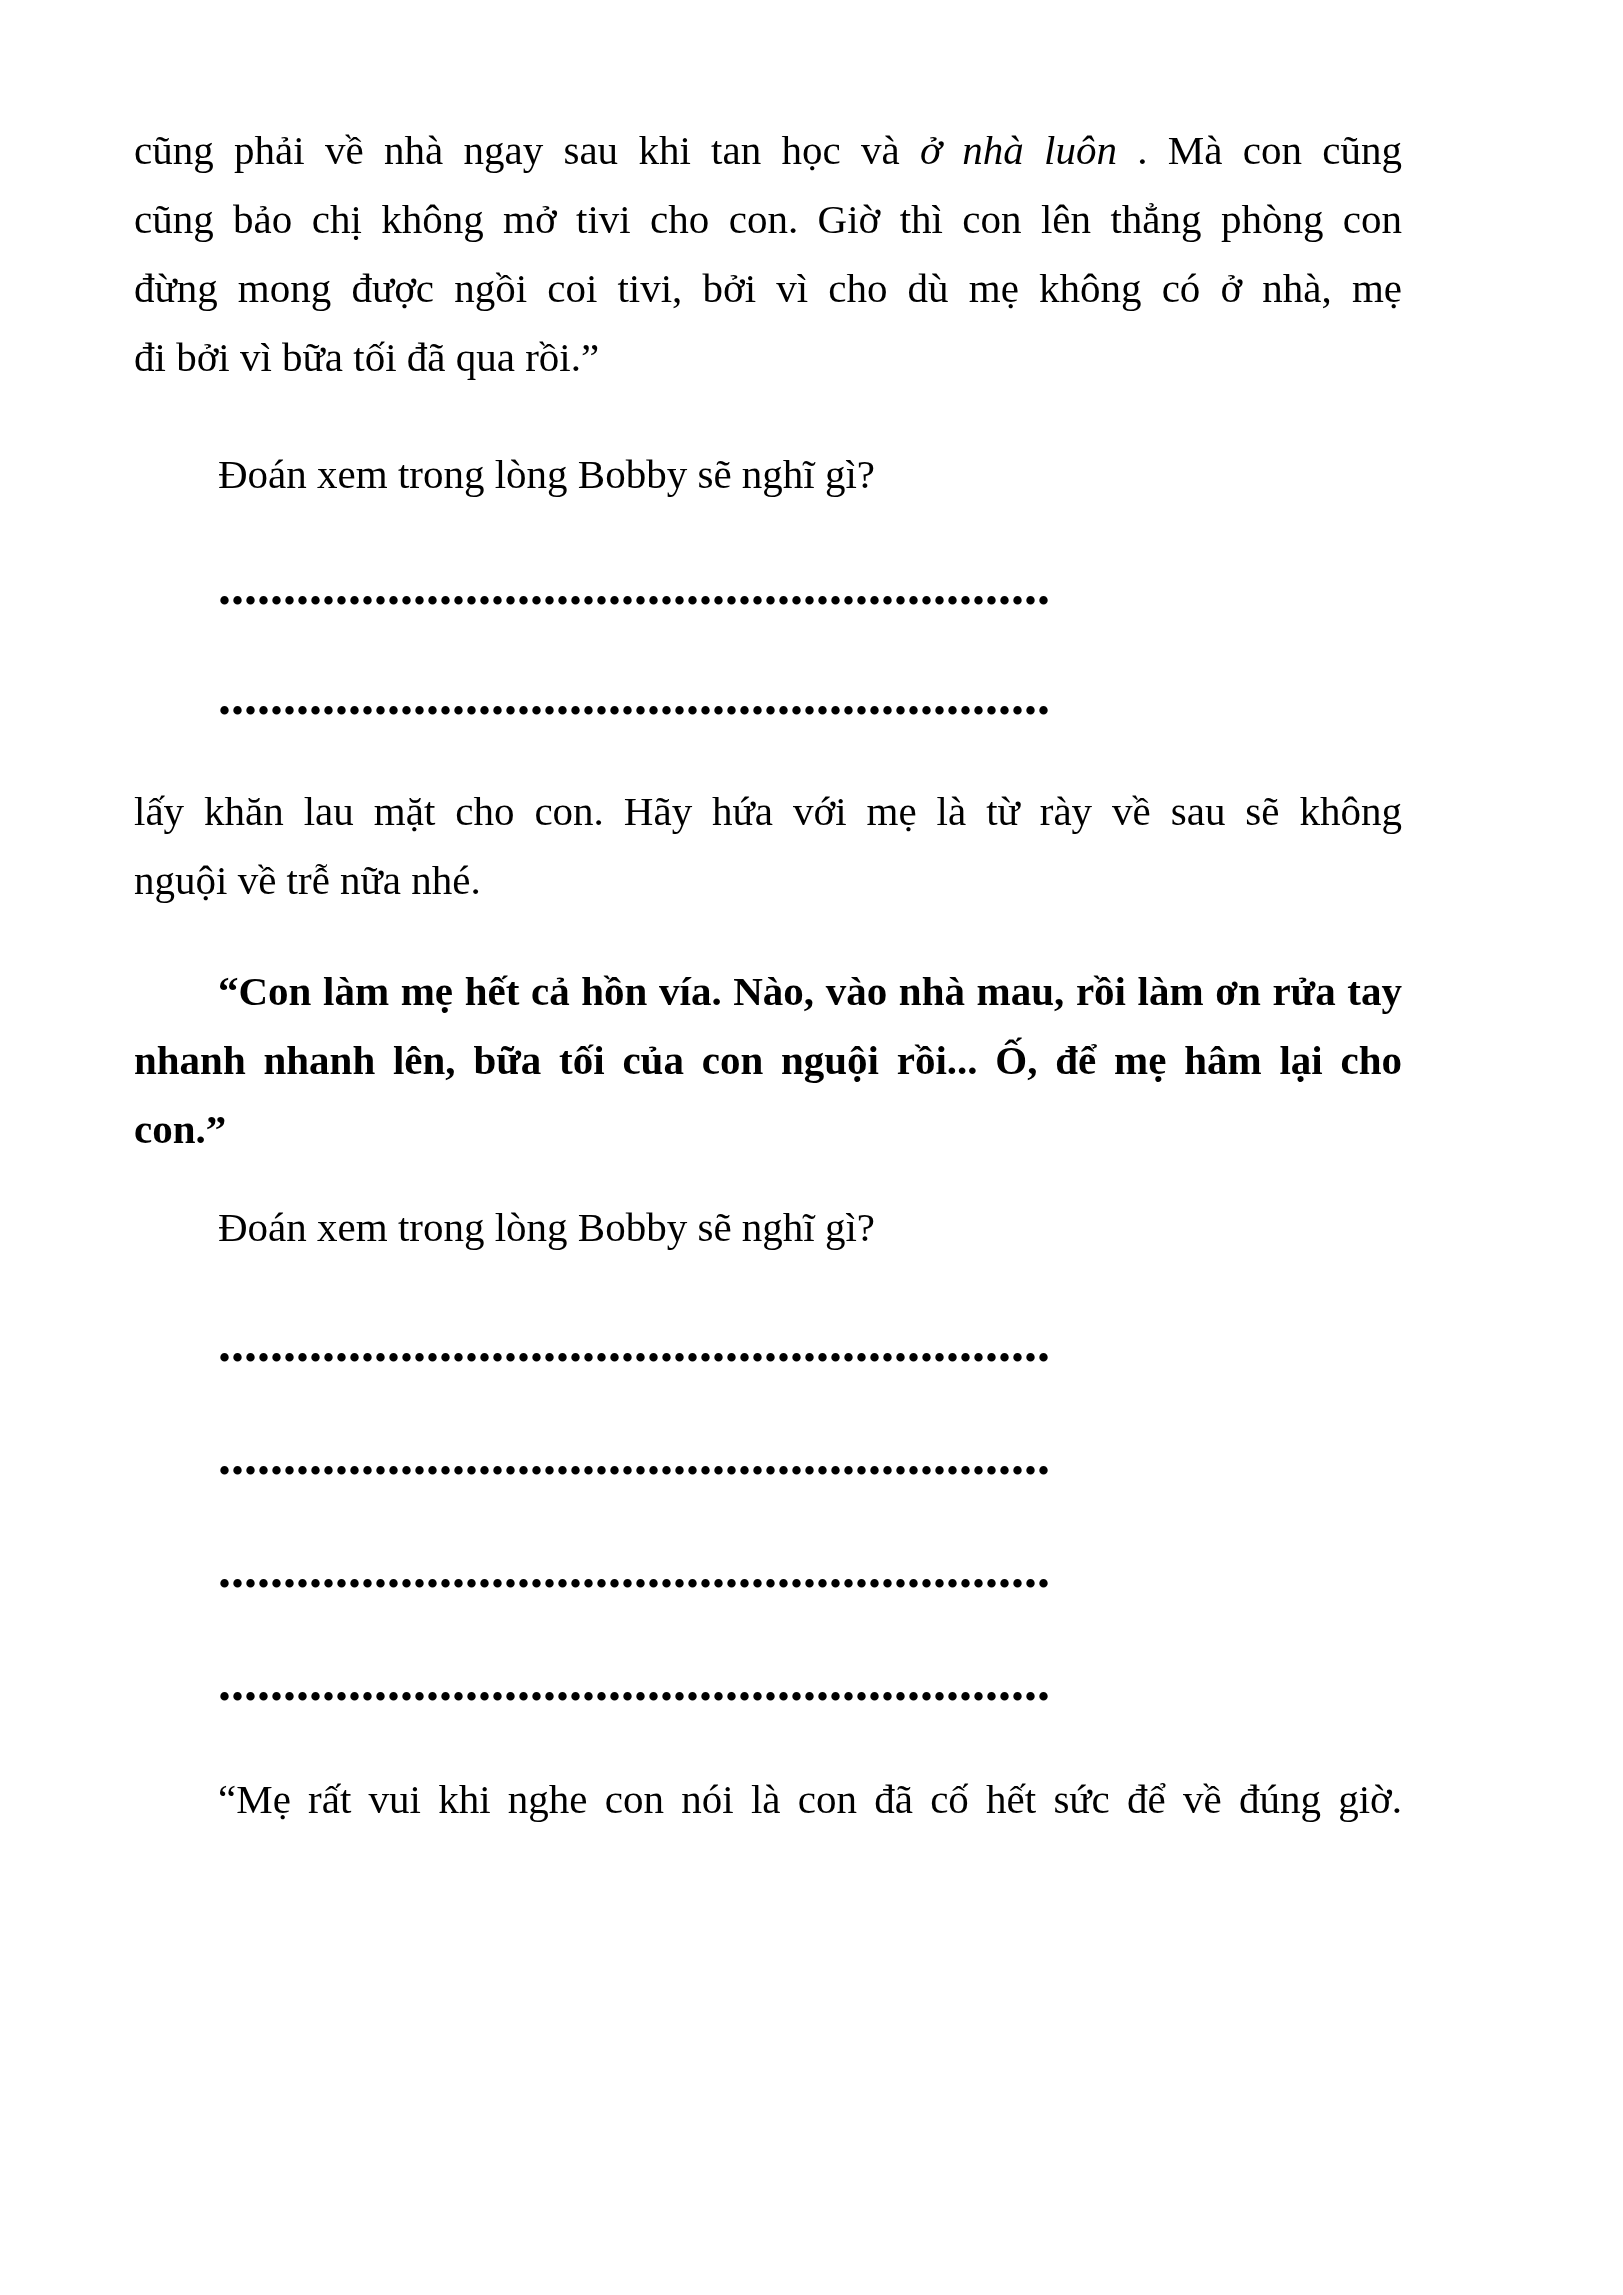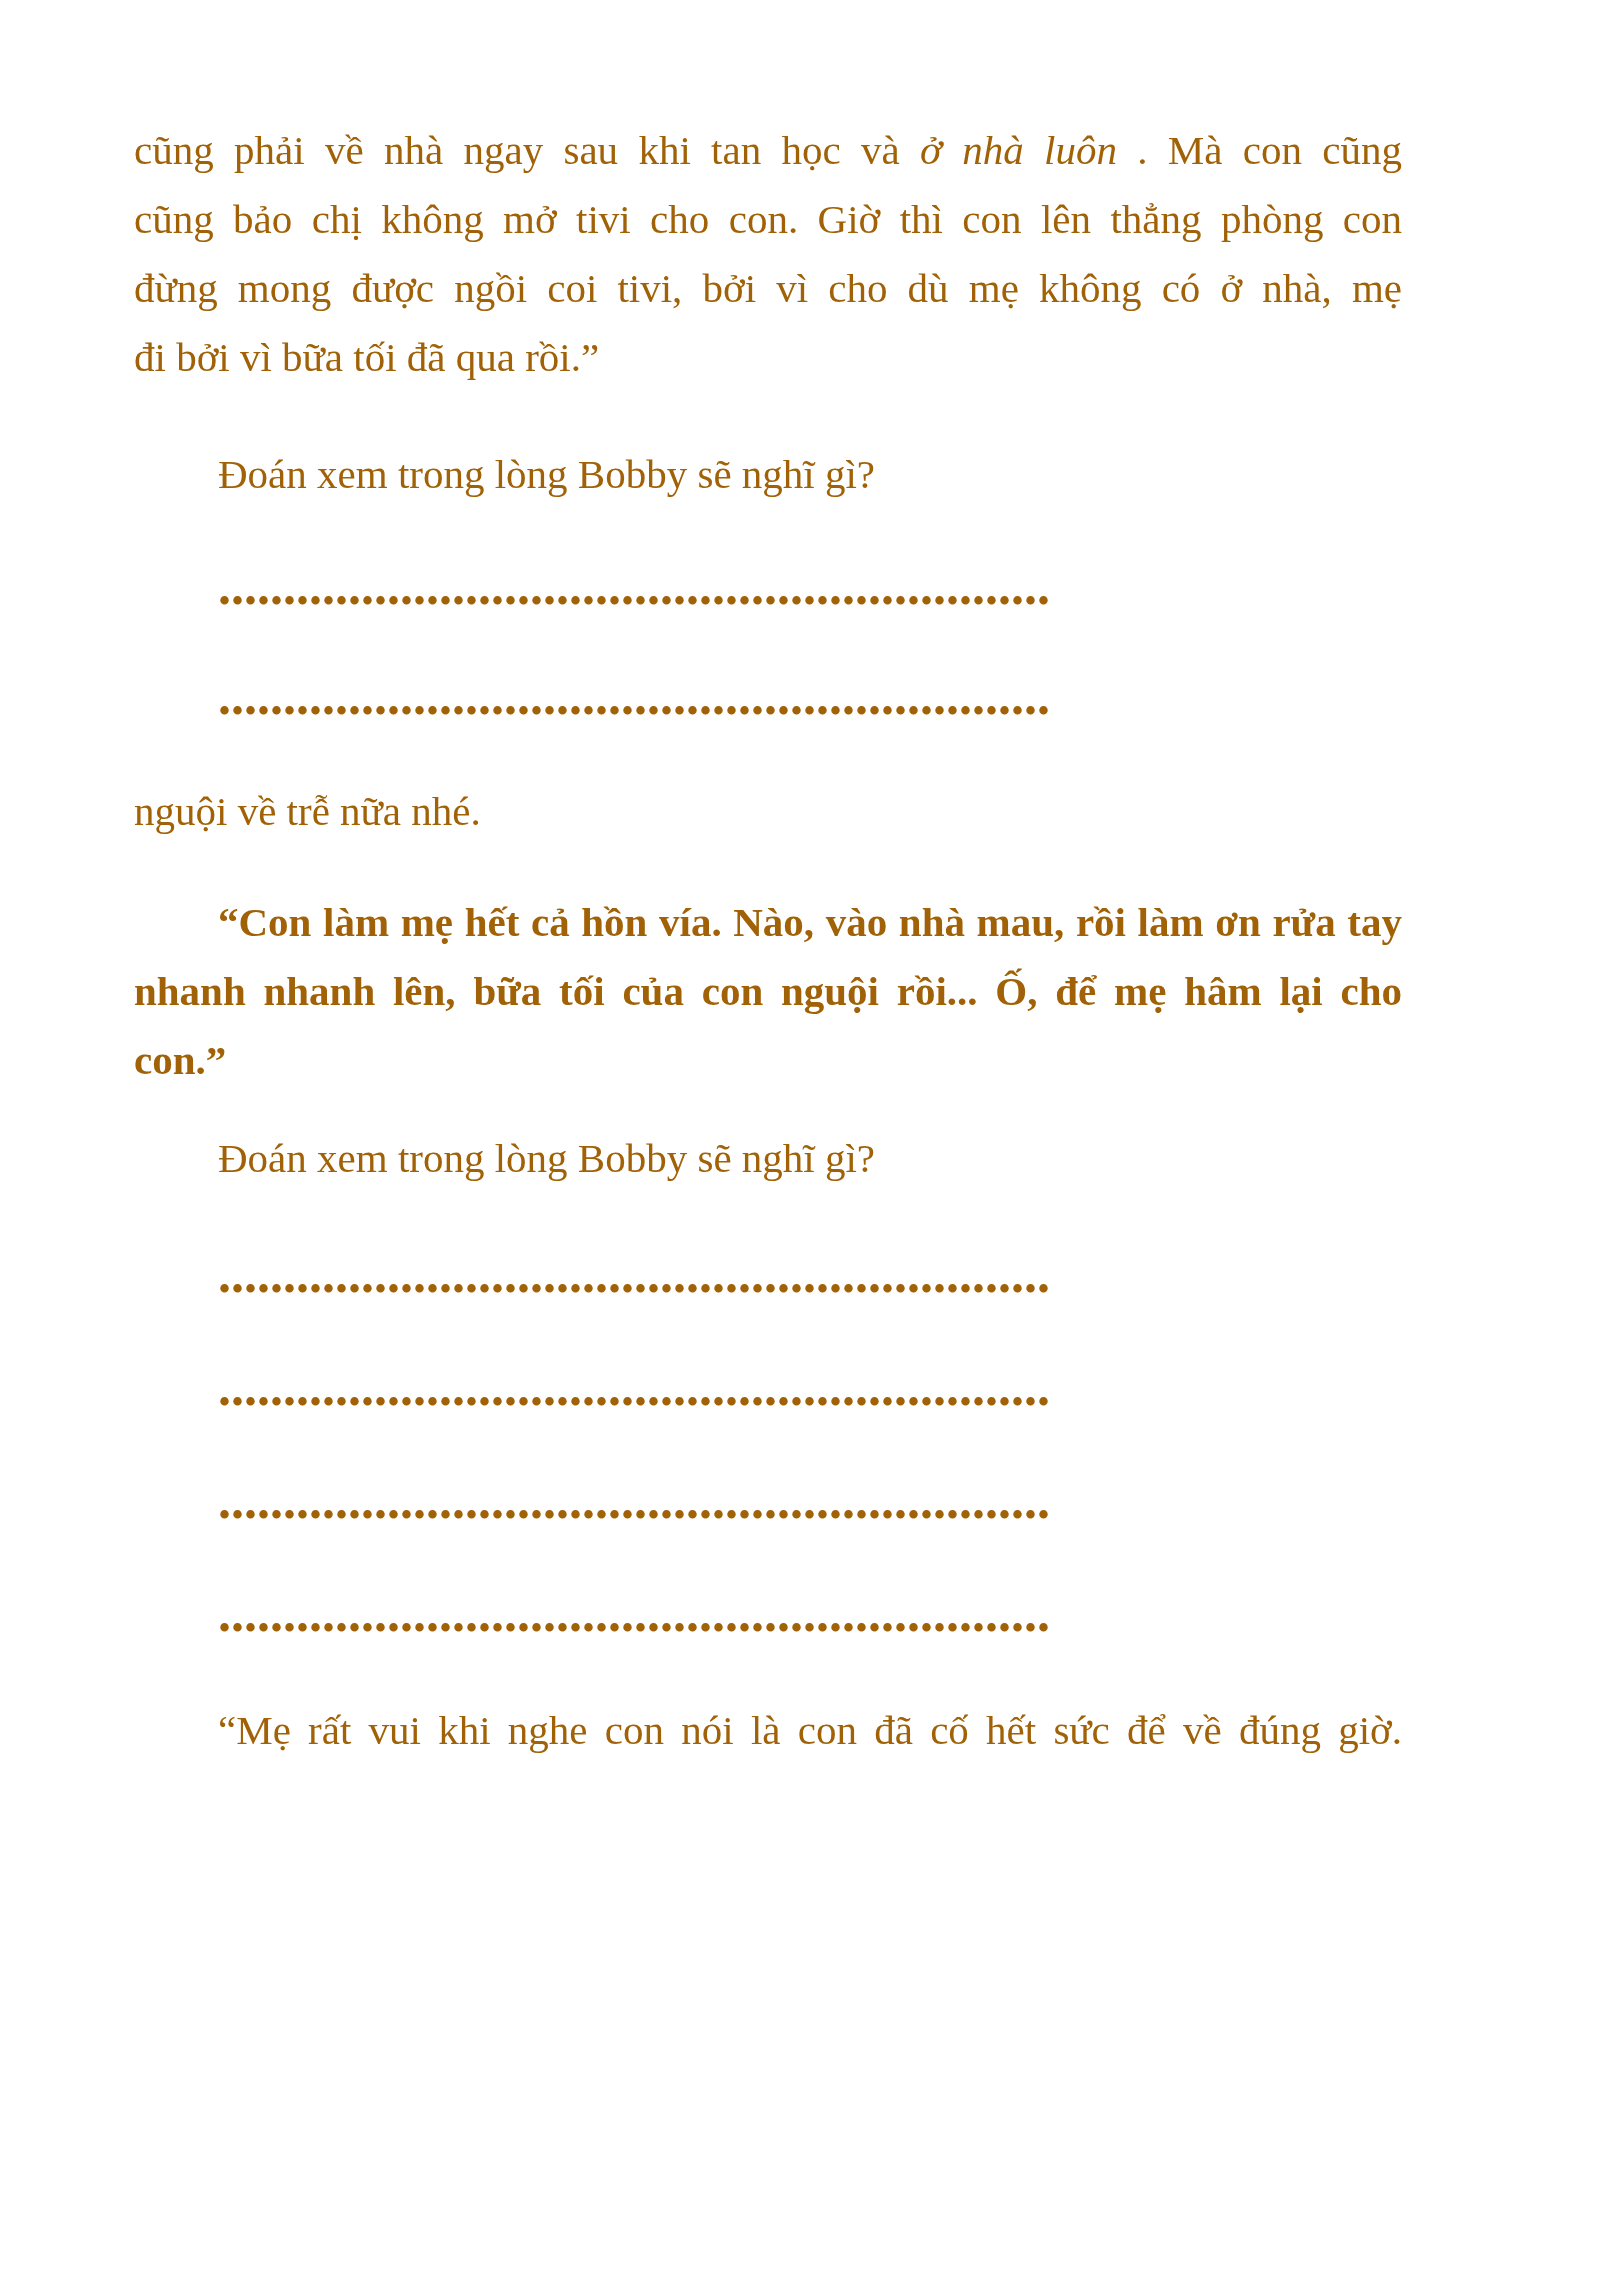--- a/index.html
+++ b/index.html
@@ -6,21 +6,21 @@
     margin: 0;
     padding: 0;
     background: #ffffff;
   }
   .page {
     position: relative;
     width: 1492px;
     height: 2295px;
     box-sizing: border-box;
     background: #ffffff;
-    color: #a16207;
+    color: #000000;
     padding: 116px 90px 0 134px;
     font-family: "Liberation Serif", "DejaVu Serif", serif;
     font-size: 41px;
     line-height: 69px;
     overflow: hidden;
   }
   .line {
     text-align: left;
     width: 100%;
   }
@@ -70,20 +70,21 @@
     <div class="line">đi bởi vì bữa tối đã qua rồi.”</div>
   </div>
 
   <div id="guess-1" class="line ind">Đoán xem trong lòng Bobby sẽ nghĩ gì?</div>
 
   <div id="ansline-1" class="line dots">................................................................</div>
   <div id="ansline-2" class="line dots">................................................................</div>
 
 
   <div id="para-2">
+    <div class="line j">lấy khăn lau mặt cho con. Hãy hứa với mẹ là từ rày về sau sẽ không</div>
     <div class="line">nguội về trễ nữa nhé.</div>
   </div>
 
   <div id="para-3">
     <div class="line j ind">“Con làm mẹ hết cả hồn vía. Nào, vào nhà mau, rồi làm ơn rửa tay</div>
     <div class="line j">nhanh nhanh lên, bữa tối của con nguội rồi... Ố, để mẹ hâm lại cho</div>
     <div class="line">con.”</div>
   </div>
 
   <div id="guess-2" class="line ind">Đoán xem trong lòng Bobby sẽ nghĩ gì?</div>

